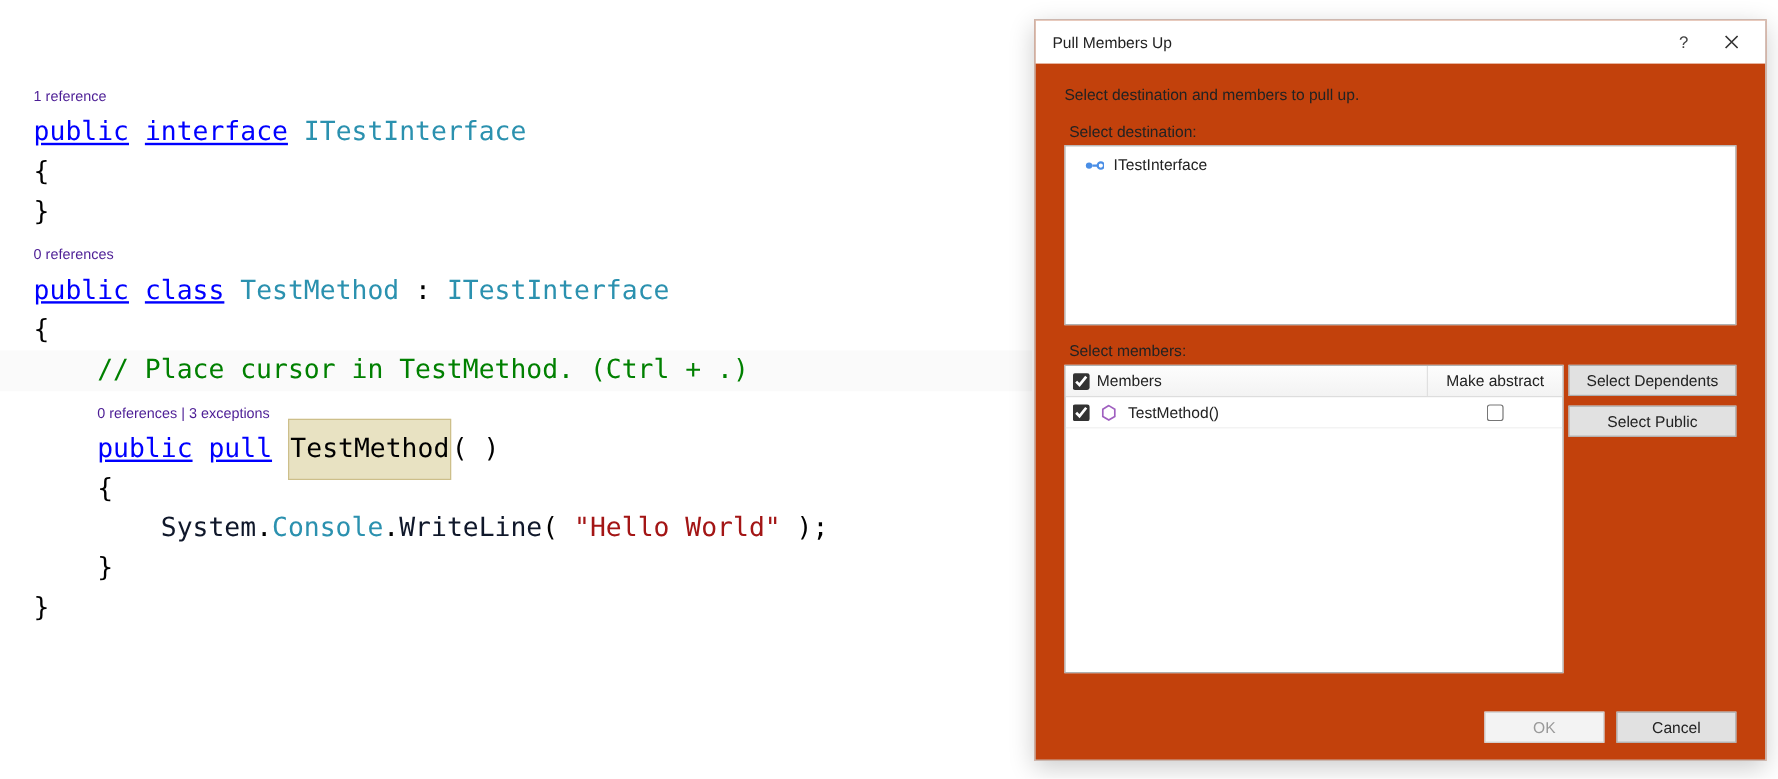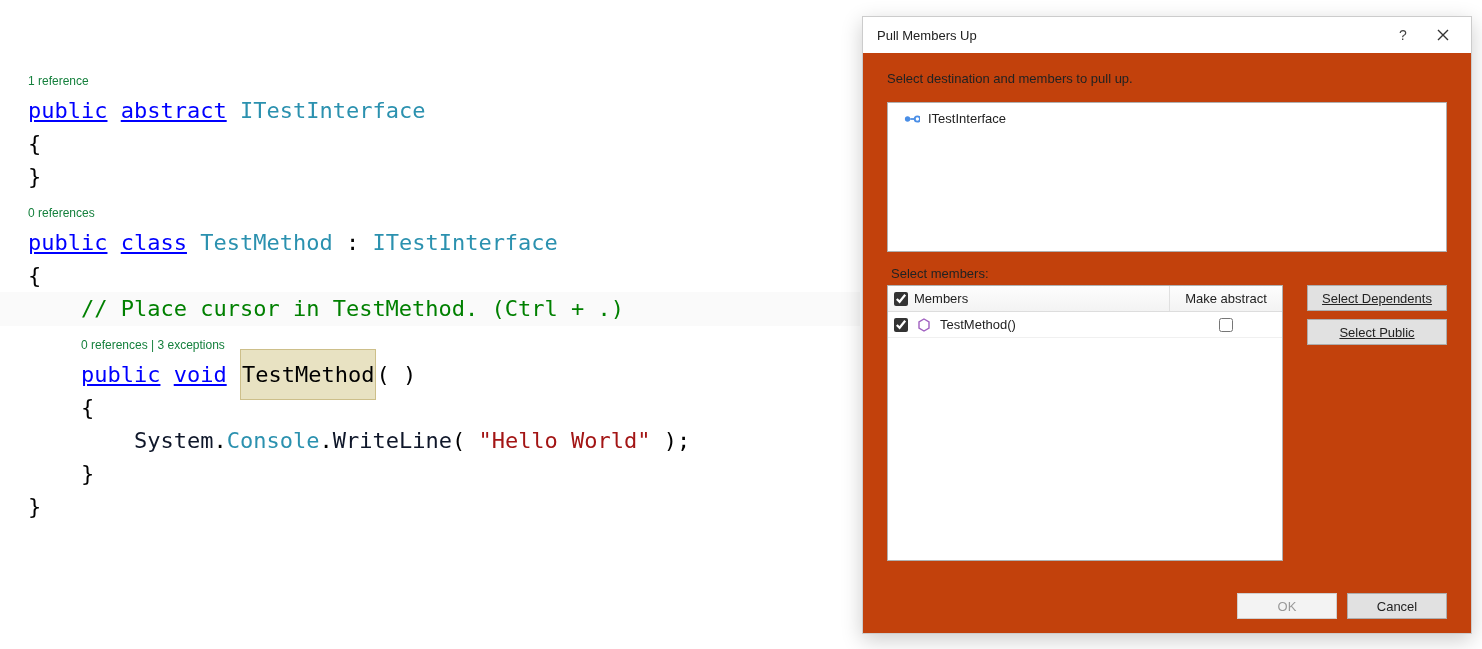--- a/index.html
+++ b/index.html
@@ -18,21 +18,21 @@
       height: 640px;
       padding: 28px 0 0 28px;
       font-family: Consolas, monospace;
       font-size: 22px;
       line-height: 1.5;
       white-space: pre;
     }
     .codelens {
       font-family: "Segoe UI", Arial, sans-serif;
       font-size: 12px;
-      color: #15803d;
+      color: #4c1d95;
       line-height: 1.2;
       margin-bottom: 2px;
     }
     .kw { color: #0000ff; text-decoration: underline; }
     .typ { color: #2b91af; }
     .com { color: #008000; }
     .str { color: #a31515; }
     .ident { color: #0f172a; }
     .method-highlight {
       background: #e8e2c2;
@@ -115,21 +115,21 @@
       gap: 8px;
       padding: 2px 8px;
     }
     .iface-icon {
       width: 16px; height: 10px;
       display: inline-flex;
       align-items: center;
     }
     .members-row {
       display: flex;
-      gap: 24px;
+      gap: 4px;
       flex: 1;
       justify-content: center;
     }
     .members-box {
       background: #fff;
       border: 1px solid #b0b0b0;
       flex: 1;
       display: flex;
       flex-direction: column;
       overflow: hidden;
@@ -181,21 +181,20 @@
       width: 16px; height: 16px;
       display: inline-flex;
       align-items: center;
       justify-content: center;
     }
     .side-buttons {
       display: flex;
       flex-direction: column;
       gap: 8px;
       width: 140px;
-      text-decoration: underline;
     }
     .btn {
       background: #e1e1e1;
       border: 1px solid #adadad;
       height: 26px;
       font-size: 13px;
       display: flex;
       align-items: center;
       justify-content: center;
       cursor: pointer;
@@ -218,48 +217,49 @@
       accent-color: #333;
     }
   </style>
 </head>
 <body>
 
 <div class="current-line-bg"></div>
 
 <div class="code-area">
 <span class="codelens">1 reference</span>
-<span class="kw">public</span> <span class="kw">abstract</span> <span class="typ">ITestInterface</span>
+<span class="kw">public</span> <span class="kw">interface</span> <span class="typ">ITestInterface</span>
 <span class="brace">{</span>
 <span class="brace">}</span>
 <span class="codelens">0 references</span>
 <span class="kw">public</span> <span class="kw">class</span> <span class="typ">TestMethod</span> <span class="punct">:</span> <span class="typ">ITestInterface</span>
 <span class="brace">{</span>
 <span class="guide">    </span><span class="com">// Place cursor in TestMethod. (Ctrl + .)</span>
 <span class="guide">    </span><span class="codelens">0 references | 3 exceptions</span>
-<span class="guide">    </span><span class="kw">public</span> <span class="kw">void</span> <span class="method-highlight">TestMethod</span><span class="punct">( )</span>
+<span class="guide">    </span><span class="kw">public</span> <span class="kw">pull</span> <span class="method-highlight">TestMethod</span><span class="punct">( )</span>
 <span class="guide">    </span><span class="brace">{</span>
 <span class="guide">        </span><span class="ident">System</span><span class="punct">.</span><span class="typ">Console</span><span class="punct">.</span><span class="ident">WriteLine</span><span class="punct">( </span><span class="str">"Hello World"</span><span class="punct"> );</span>
 <span class="guide">    </span><span class="brace">}</span>
 <span class="brace">}</span>
 </div>
 
 <div class="dialog">
   <div class="titlebar">
     <div class="title">Pull Members Up</div>
     <div class="tbtn">?</div>
     <div class="tbtn">
       <svg width="12" height="12" viewBox="0 0 12 12">
           <path d="M1 1 L11 11 M11 1 L1 11" stroke="#333" stroke-width="1.4"></path>
         </svg>
     </div>
   </div>
   <div class="content">
     <div class="instruction">Select destination and members to pull up.</div>
 
+    <div class="section-label">Select destination:</div>
     <div class="dest-box">
       <div class="dest-item">
         <span class="iface-icon">
           <svg width="18" height="10" viewBox="0 0 18 10">
             <circle cx="4" cy="5" r="3" fill="#4a8ee6"></circle>
             <line x1="7" y1="5" x2="13" y2="5" stroke="#4a8ee6" stroke-width="2"></line>
             <circle cx="15" cy="5" r="3" fill="none" stroke="#4a8ee6" stroke-width="2"></circle>
           </svg>
         </span>
         <span>ITestInterface</span>

